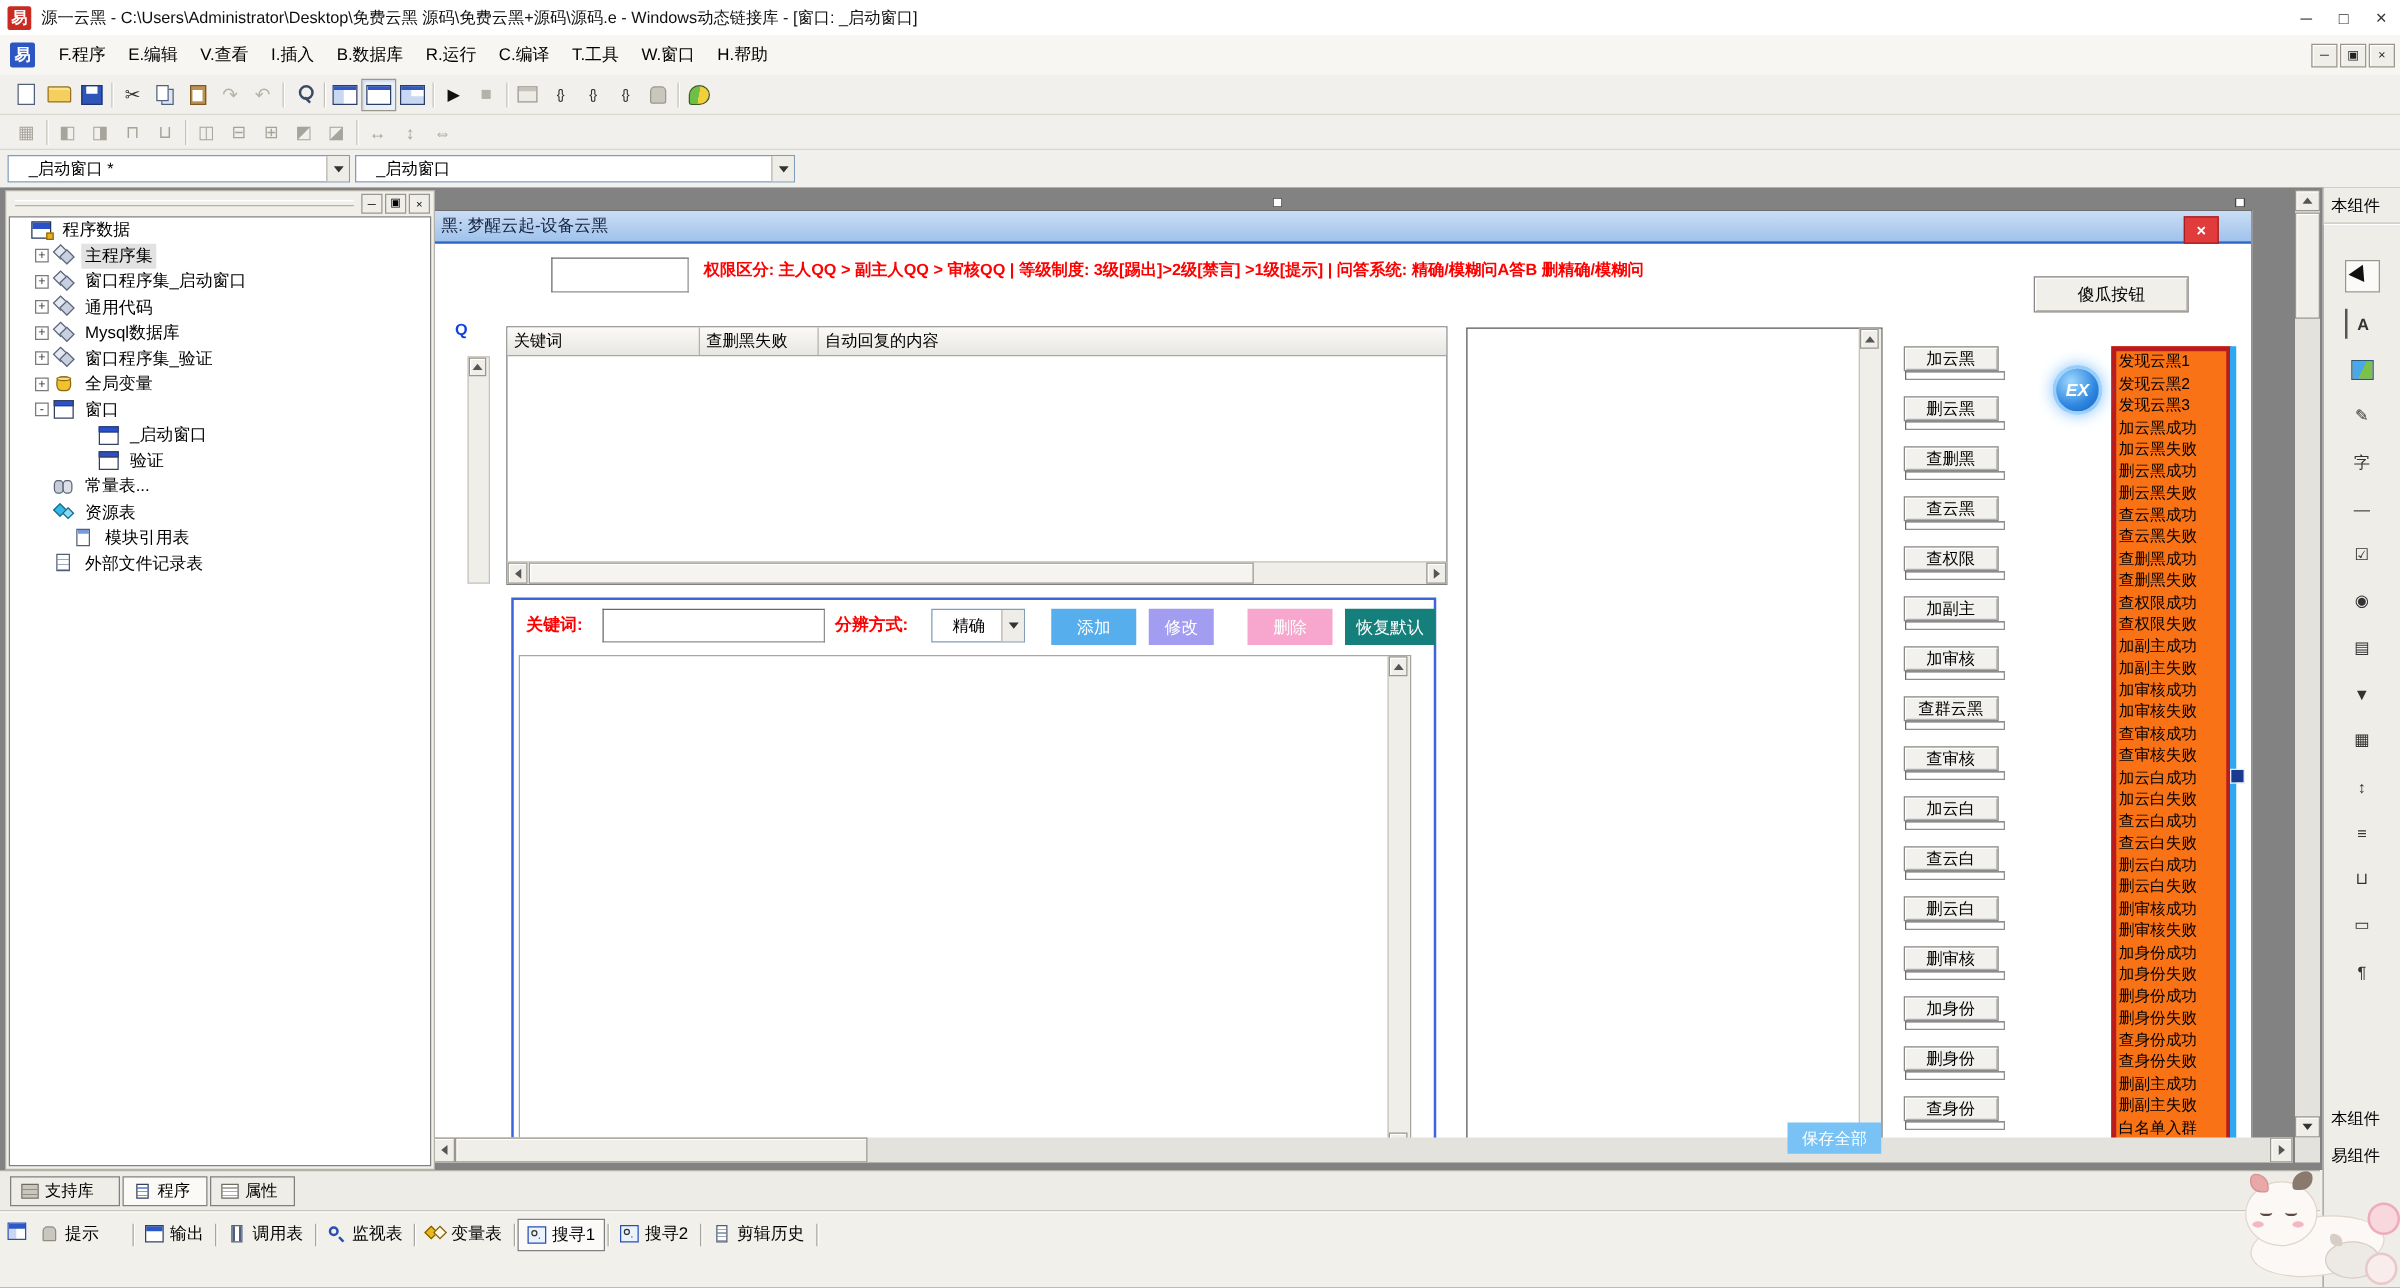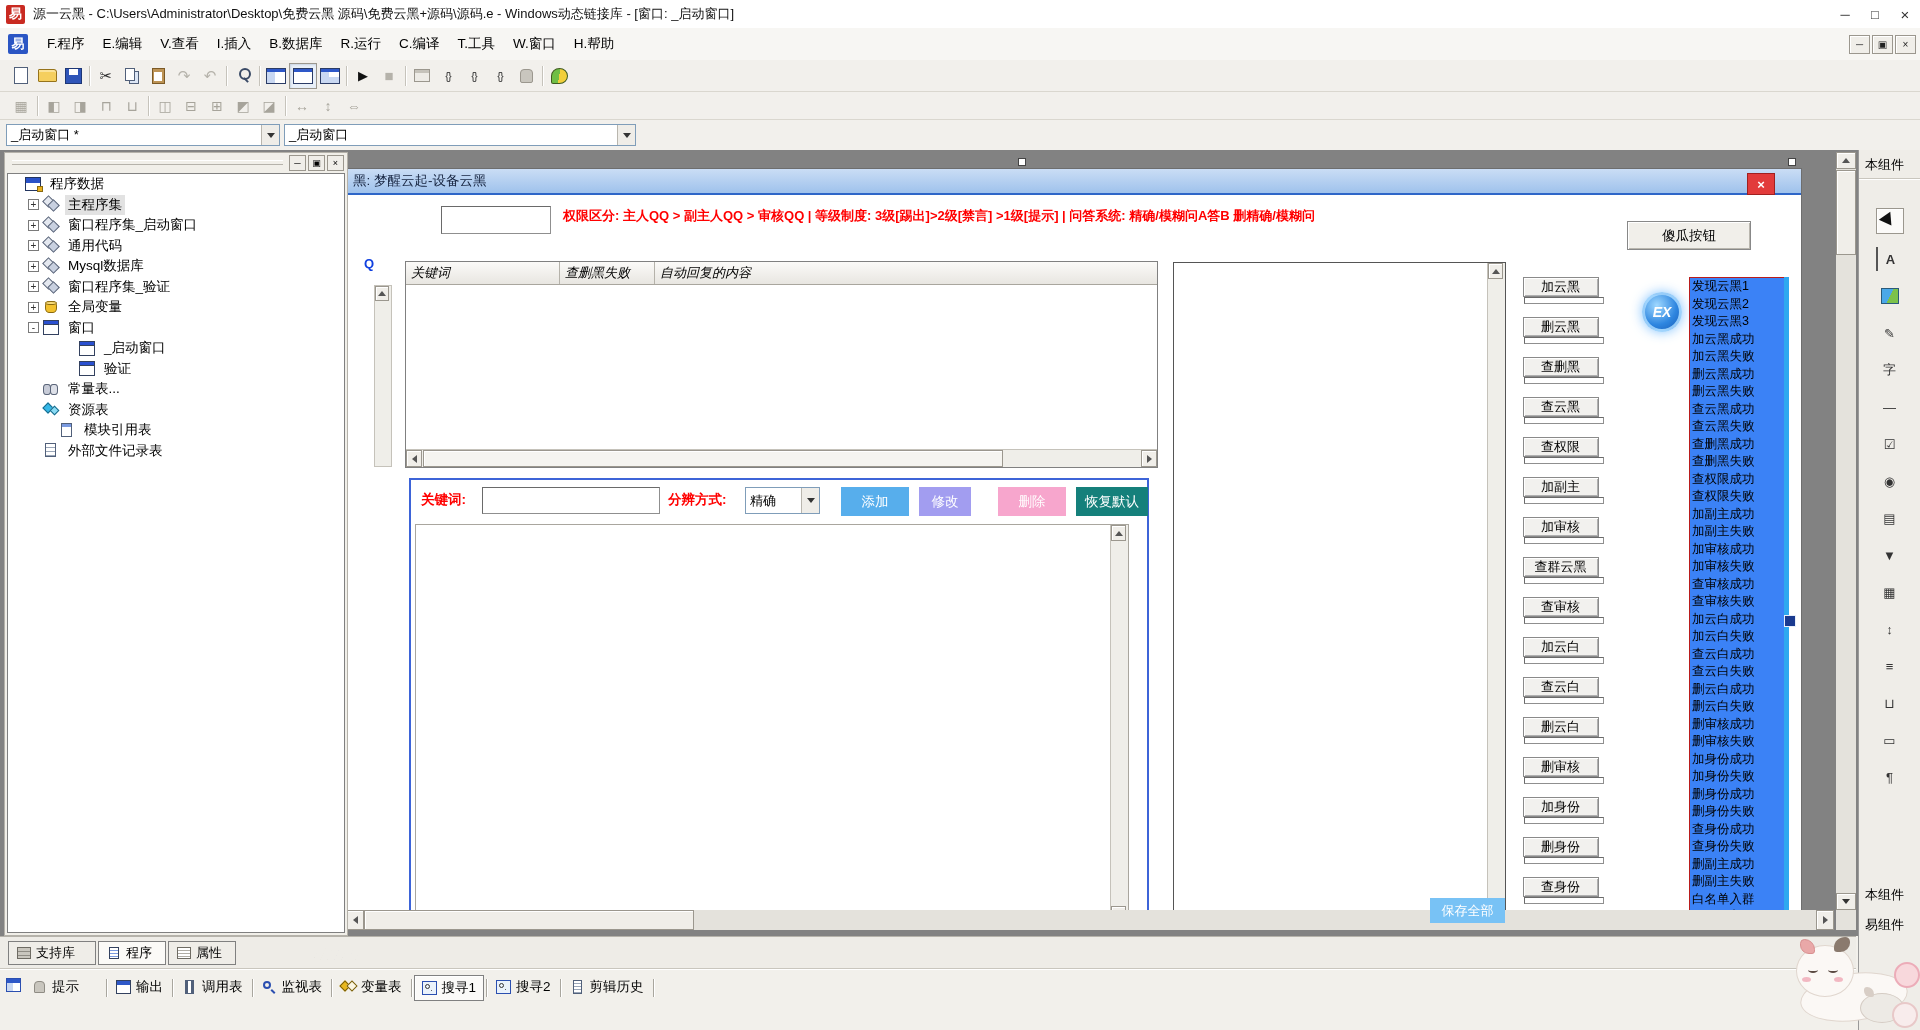--- a/index.html
+++ b/index.html
@@ -42,42 +42,42 @@
   [data-icon="layout-vsplit-icon"]::before{box-shadow:inset 0 3px 0 #2E58C8,inset 8px 0 0 #C9D8F2;}
   [data-icon="layout-grid-icon"]::before{box-shadow:inset 0 3px 0 #2E58C8,inset 8px -6px 0 #C9D8F2;}
   [data-icon="run-icon"]{font-size:13px;color:#111;}
   [data-icon="debug-window-icon"]::before{content:"";width:14px;height:11px;background:#EDEBE6;border:1px solid #9B978E;box-shadow:inset 0 3px 0 #C5C2BA;}
   [data-icon^="step-"]{font-size:11px;letter-spacing:-1px;}
   [data-icon="pause-hand-icon"]::before{content:"";width:11px;height:12px;background:#C9C6BE;border:1px solid #9B978E;border-radius:4px 4px 2px 2px;}
   [data-icon="wizard-bee-icon"]::before{content:"";width:15px;height:14px;background:linear-gradient(100deg,#6FBE45 48%,#F2CF3A 48%);border:1px solid #3E5A1E;border-radius:50% 50% 50% 12%;}
   
   #combo-row{left:0;top:120px;width:1920px;height:30px;background:#F2F0EC;border-bottom:1px solid #D5D2CA;}
   .combo{position:absolute;top:4px;height:22px;background:#fff;border:1px solid #7F9DB9;display:flex;align-items:center;box-sizing:border-box;}
-  .combo .c-text{flex:1;padding-left:4px;font-size:13px;white-space:nowrap;overflow:hidden;}
+  .combo .c-text{flex:1;padding-left:4px;font-size:13px;white-space:nowrap;overflow:hidden;margin-left:12px;}
   .combo .c-btn{width:17px;height:100%;background:#EFEDE8;border-left:1px solid #B9B6AE;display:flex;align-items:center;justify-content:center;}
   .tri-d{width:0;height:0;border:4px solid transparent;border-top:5px solid #333;margin-top:4px;}
   .tri-u{width:0;height:0;border:4px solid transparent;border-bottom:5px solid #555;margin-bottom:4px;}
   .tri-l{width:0;height:0;border:4px solid transparent;border-right:5px solid #555;margin-right:4px;}
   .tri-r{width:0;height:0;border:4px solid transparent;border-left:5px solid #555;margin-left:4px;}
   
   #workspace{left:0;top:150px;width:1920px;height:786px;background:#828282;}
   
   #form-win{left:344px;top:18px;width:1456px;height:744px;background:#fff;border:1px solid #6E6E6E;overflow:hidden;}
   #form-title{position:absolute;left:0;top:0;width:100%;height:26px;background:linear-gradient(#CADDF5,#9FC2EC);border-bottom:2px solid #2E66C8;display:flex;align-items:center;box-sizing:border-box;}
   #form-title .f-text{margin-left:8px;font-size:13.5px;font-weight:500;color:#15233F;}
   #form-close{position:absolute;right:26px;top:4px;width:26px;height:20px;background:#E23B3B;border:1px solid #A02020;color:#fff;font-size:13px;font-weight:bold;display:flex;align-items:center;justify-content:center;}
   .sunken{background:#fff;border:1px solid #8F8F8F;border-top-color:#6A6A6A;border-left-color:#6A6A6A;box-sizing:border-box;}
   #perm-text{left:218px;top:38px;font-size:13px;font-weight:bold;color:#F00;white-space:nowrap;}
   #fool-btn{left:1282px;top:52px;width:122px;height:27px;background:#F1EFEA;border:1px solid #888;box-shadow:inset 1px 1px 0 #fff,inset -1px -1px 0 #B9B6AE;font-size:13.5px;display:flex;align-items:center;justify-content:center;}
   #q-mark{left:19px;top:87px;color:#1040E0;font-weight:bold;font-size:13px;}
   
   #mini-scroll{left:29px;top:116px;width:16px;height:180px;background:#EFEEE9;border:1px solid #C5C2BA;}
   .sc-btn{background:#F0EEE9;border:1px solid #9B978E;box-shadow:inset 1px 1px 0 #fff;display:flex;align-items:center;justify-content:center;box-sizing:border-box;}
   
-  #grid{left:60px;top:92px;width:753px;height:207px;border:1px solid #808080;background:#fff;box-sizing:border-box;font-style:italic;}
+  #grid{left:60px;top:92px;width:753px;height:207px;border:1px solid #808080;background:#fff;box-sizing:border-box;}
   #grid-head{display:flex;height:22px;background:linear-gradient(#FBFAF8,#E8E6E1);border-bottom:1px solid #A9A69E;}
   .gh-cell{border-right:1px solid #B5B2AA;display:flex;align-items:center;padding-left:5px;font-size:13px;box-sizing:border-box;}
   #grid-hscroll{position:absolute;left:0;bottom:0;width:100%;height:17px;background:#EFEEE9;border-top:1px solid #C5C2BA;display:flex;}
   #grid-hscroll .thumb{margin-left:1px;width:578px;background:#F5F4F0;border:1px solid #9B978E;box-shadow:inset 1px 1px 0 #fff;}
   
   #blue-panel{left:64px;top:309px;width:740px;height:450px;border:2px solid #3D64D8;background:#fff;box-sizing:border-box;}
   #kw-label{left:76px;top:322px;color:#F00;font-weight:bold;font-size:13.5px;}
   #kw-input{left:137px;top:318px;width:178px;height:27px;}
   #match-label{left:323px;top:322px;color:#F00;font-weight:bold;font-size:13.5px;}
   #match-combo{left:400px;top:318px;width:75px;height:27px;}
@@ -87,21 +87,21 @@
   #editor-vscroll{position:absolute;right:0;top:0;width:17px;height:100%;background:#EFEEE9;border-left:1px solid #C5C2BA;display:flex;flex-direction:column;justify-content:space-between;}
   
   #right-panel{left:828px;top:93px;width:333px;height:662px;background:#fff;border:1px solid #555;box-sizing:border-box;}
   #rp-vscroll{position:absolute;right:0;top:0;width:17px;height:100%;background:#EFEEE9;border-left:1px solid #C5C2BA;}
   #save-all{left:1430px;top:748px;width:75px;height:25px;background:#78C2F5;color:#fff;font-size:13px;display:flex;align-items:center;justify-content:center;z-index:8;}
   
   #cmd-col{left:1172px;top:108px;}
   .cmd-row{display:flex;align-items:center;height:27px;margin-bottom:13px;flex-direction:column;}
   .cmd-btn{width:74px;height:27px;background:#F2F1EE;border:1px solid #8A8A8A;box-shadow:inset 1px 1px 0 #fff,inset -1px -1px 0 #B0B0B0;font-size:13px;display:flex;align-items:center;justify-content:center;}
   .cmd-input{margin-left:7px;width:80px;height:25px;}
-  #status-list{left:1344px;top:108px;width:96px;height:652px;background:#3b82f6;border:1px solid #b91c1c;overflow:hidden;box-sizing:border-box;}
+  #status-list{left:1344px;top:108px;width:96px;height:652px;background:#f97316;border:4px solid #b91c1c;overflow:hidden;box-sizing:border-box;}
   .status-item{line-height:17.5px;font-size:12.5px;padding-left:2px;white-space:nowrap;}
   #cyan-line{left:1439px;top:108px;width:5px;height:652px;background:#2EA8F0;}
   .handle-blue{left:1440px;top:447px;width:10px;height:10px;background:#1A3A8F;outline:1px solid #E8EEF8;}
   .handle-white{width:8px;height:8px;background:#fff;border:1px solid #444;box-sizing:border-box;}
   
   #mdi-vscroll{left:1836px;top:2px;width:20px;height:758px;background:#E4E2DC;}
   #mdi-vscroll .thumb{position:absolute;left:0;top:18px;width:20px;height:85px;background:#F0EEE9;border:1px solid #9B978E;box-shadow:inset 1px 1px 0 #fff;box-sizing:border-box;}
   #mdi-hscroll{left:346px;top:760px;width:1488px;height:20px;background:#E4E2DC;display:flex;z-index:7;}
   #mdi-hscroll .thumb{width:330px;background:#F0EEE9;border:1px solid #9B978E;box-shadow:inset 1px 1px 0 #fff;box-sizing:border-box;}
   #mdi-corner{left:1836px;top:760px;width:20px;height:20px;background:#E4E2DC;z-index:7;}

